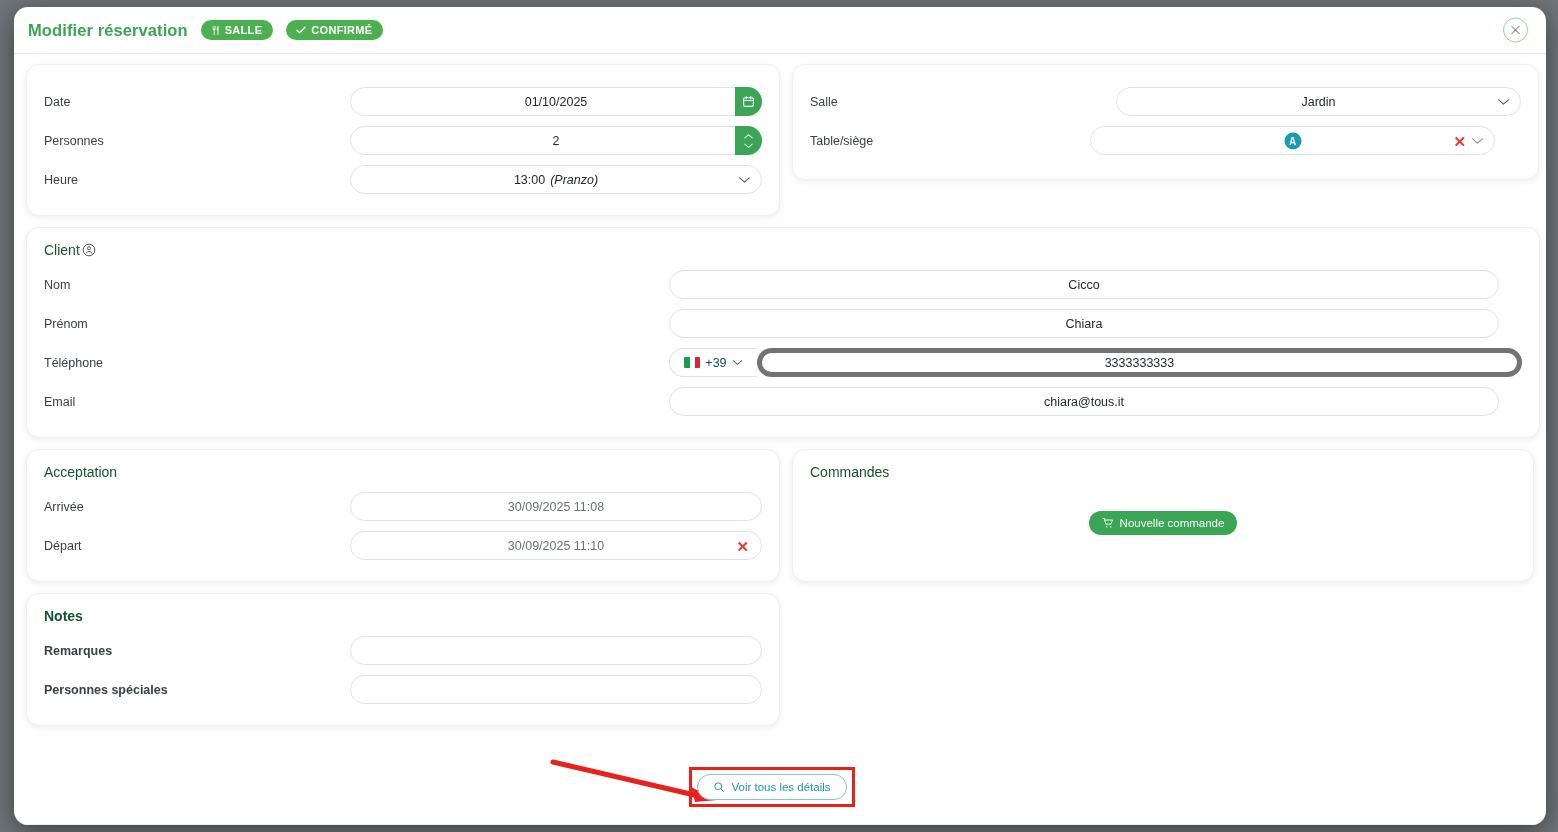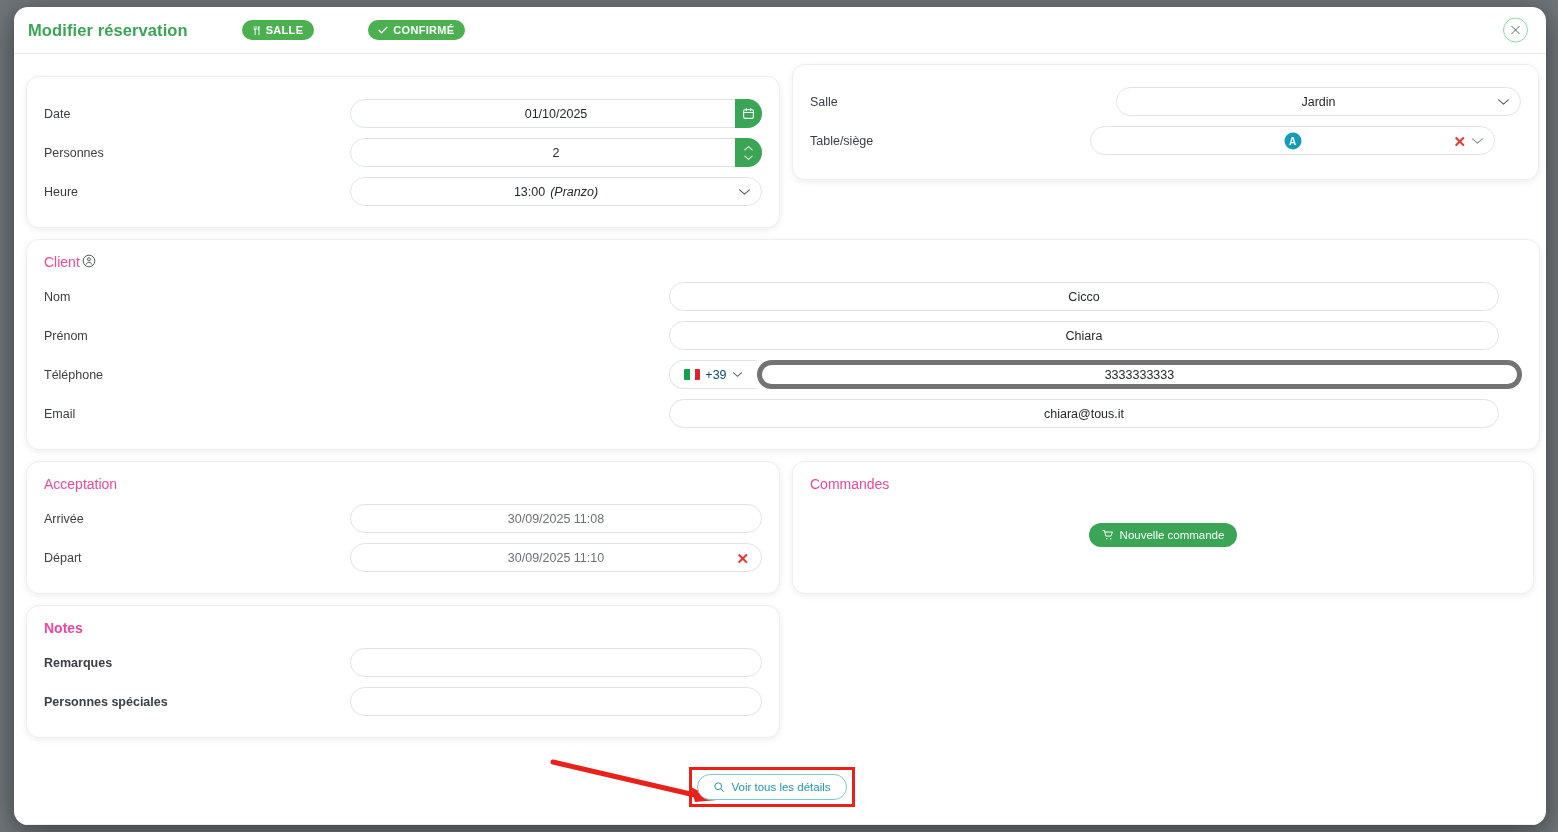--- a/index.html
+++ b/index.html
@@ -19,21 +19,20 @@
     box-shadow: 0 6px 26px rgba(0,0,0,.45);
     overflow: hidden;
   }
   
   .hdr {
     height: 47px;
     border-bottom: 1px solid #e7e9eb;
     display: flex; align-items: center;
     padding: 0 16px 0 14px;
     position: relative;
-    gap: 41px;
   }
   .hdr-title {
     color: #3aa655; font-size: 16.5px; font-weight: bold;
     letter-spacing: .1px;
   }
   .badge {
     display: inline-flex; align-items: center; gap: 4px;
     background: #4cb050; color: #fff;
     border-radius: 11px;
     font-size: 11px; font-weight: bold; letter-spacing: .3px;
@@ -58,22 +57,22 @@
     background: #fff;
     border: 1px solid #edeff1;
     border-radius: 13px;
     box-shadow: 0 2px 7px rgba(0,0,0,.07);
     padding: 14px 17px 16px 17px;
   }
   .card-left  { width: 754px; }
   .card-right { width: 750px; }
   .card-full  { width: 1514px; }
   .sec-title {
-    color: #ec4899; font-size: 14px; margin-bottom: 7px;
-    display: flex; align-items: flex-start; gap: 2px;
+    color: #14532d; font-size: 14px; margin-bottom: 7px;
+    display: flex; align-items: center; gap: 2px;
   }
   .frow {
     display: flex; align-items: center;
     height: 39px;
   }
   .flabel {
     font-size: 12.5px; color: #3b4044;
     width: 306px; flex: 0 0 306px;
   }
   .flabel.wide { width: 625px; flex: 0 0 625px; }
@@ -198,21 +197,21 @@
       <svg width="11" height="11" viewBox="0 0 24 24">
         <path d="M4 4l16 16M20 4L4 20" stroke="#4a4f54" stroke-width="2" stroke-linecap="round"></path>
       </svg>
     </div>
   </div>
 
   <div class="body">
 
     <div class="row">
 
-      <div class="card card-left" style="padding-top:17px;margin-top:12px;">
+      <div class="card card-left" style="padding-top:17px;">
         <div class="frow">
           <div class="flabel">Date</div>
           <div class="fctl">
             <div class="pill pill-410">
               <span>01/10/2025</span>
               <span class="green-cap">
                 <svg width="13" height="13" viewBox="0 0 24 24">
                   <rect x="3" y="5" width="18" height="16" rx="2.5" fill="none" stroke="#fff" stroke-width="2"></rect>
                   <path d="M3 10h18M8 3v4M16 3v4" stroke="#fff" stroke-width="2" stroke-linecap="round"></path>
                 </svg>

